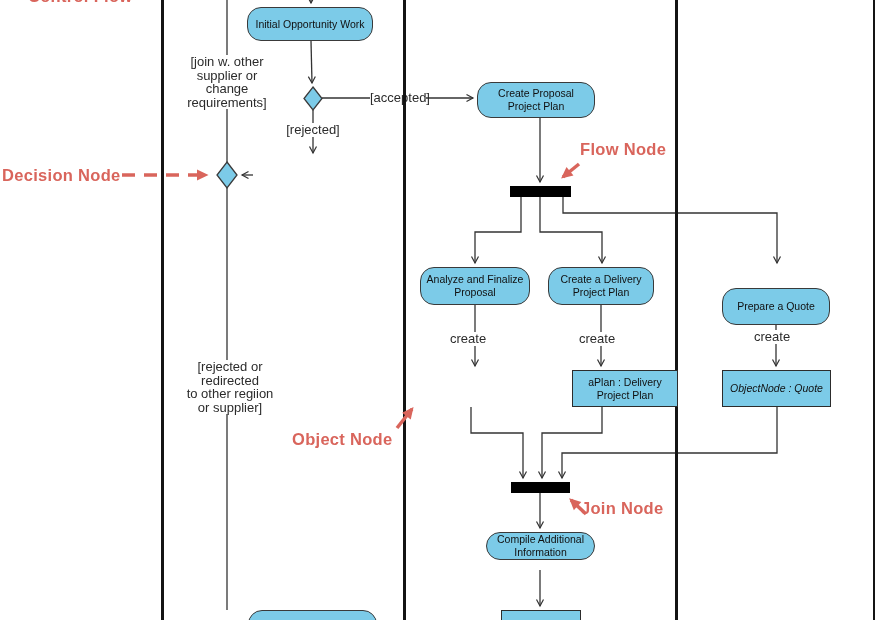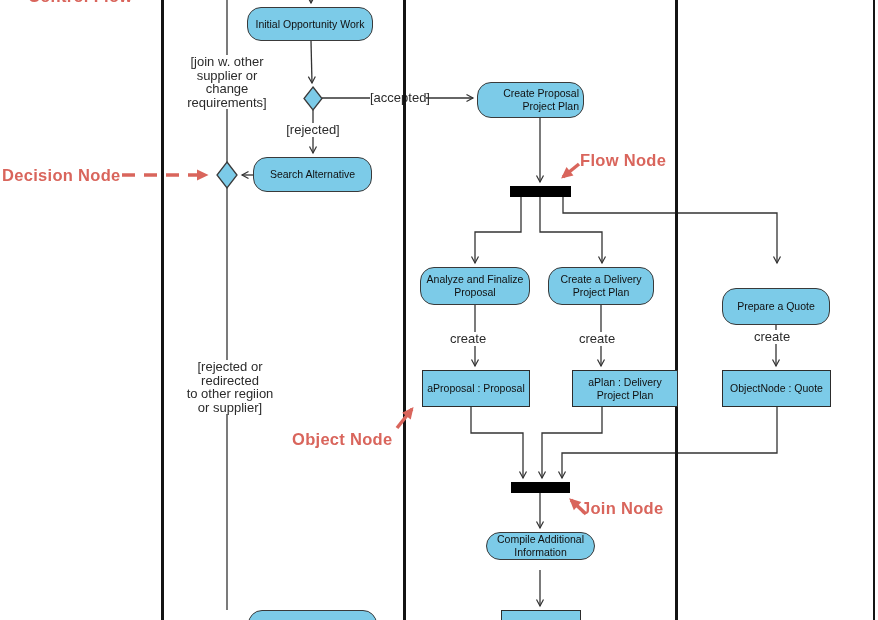--- a/index.html
+++ b/index.html
@@ -92,41 +92,39 @@
   <div class="guard" style="left:450px;top:332px;width:36px;">create</div>
   <div class="guard" style="left:579px;top:332px;width:36px;">create</div>
   <div class="guard" style="left:754px;top:330px;width:36px;">create</div>
 
   <div class="lane" style="left:161px;width:3px;"></div>
   <div class="lane" style="left:403px;width:3px;"></div>
   <div class="lane" style="left:675px;width:3px;"></div>
   <div class="lane" style="left:873px;width:2px;"></div>
 
   <div class="activity" style="left:247px;top:7px;width:126px;height:34px;">Initial Opportunity Work</div>
-  <div class="activity" style="left:253px;top:157px;width:119px;height:35px;">Search Alternative</div>
-  <div class="activity" style="left:477px;top:82px;width:107px;height:36px;text-align:right;">Create Proposal Project Plan</div>
+  <div class="activity" style="left:477px;top:82px;width:118px;height:36px;">Create Proposal Project Plan</div>
   <div class="activity" style="left:420px;top:267px;width:110px;height:38px;">Analyze and Finalize Proposal</div>
   <div class="activity" style="left:548px;top:267px;width:106px;height:38px;">Create a Delivery Project Plan</div>
   <div class="activity" style="left:722px;top:268px;width:108px;height:37px;margin-top:20px;">Prepare a Quote</div>
   <div class="activity" style="left:486px;top:532px;width:109px;height:28px;">Compile Additional Information</div>
   <div class="activity" style="left:248px;top:610px;width:129px;height:30px;"></div>
 
-  <div class="objnode" style="left:422px;top:370px;width:108px;height:37px;">aProposal : Proposal</div>
   <div class="objnode" style="left:548px;top:370px;width:106px;height:37px;margin-left:24px;">aPlan : Delivery Project Plan</div>
-  <div class="objnode" style="left:722px;top:370px;width:109px;height:37px;">ObjectNode : Quote</div>
+  <div class="objnode" style="left:722px;top:370px;width:109px;height:37px;font-style:italic;">ObjectNode : Quote</div>
   <div class="objnode" style="left:501px;top:610px;width:80px;height:25px;"></div>
 
   <svg width="878" height="620" viewBox="0 0 878 620" style="z-index:5;pointer-events:none;">
     <g stroke="#D9655C" stroke-width="3.5" fill="none">
       <line x1="122" y1="175" x2="206" y2="175" stroke-dasharray="13 9" marker-end="url(#mRed)"></line>
       <line x1="579" y1="164" x2="563" y2="177" marker-end="url(#mRed)"></line>
       <line x1="397" y1="428" x2="412" y2="409" marker-end="url(#mRed)"></line>
       <line x1="586" y1="514" x2="571" y2="500" marker-end="url(#mRed)"></line>
     </g>
   </svg>
 
   <div class="redlabel" style="left:28px;top:-13px;">Control Flow</div>
   <div class="redlabel" style="left:2px;top:166px;">Decision Node</div>
-  <div class="redlabel" style="left:580px;top:151px;">Flow Node</div>
+  <div class="redlabel" style="left:580px;top:140px;">Flow Node</div>
   <div class="redlabel" style="left:292px;top:430px;">Object Node</div>
   <div class="redlabel" style="left:581px;top:499px;">Join Node</div>
 
 </div>
 
 </body></html>

